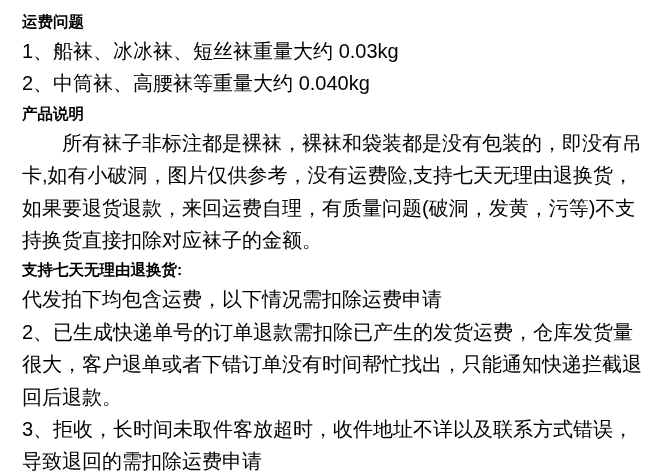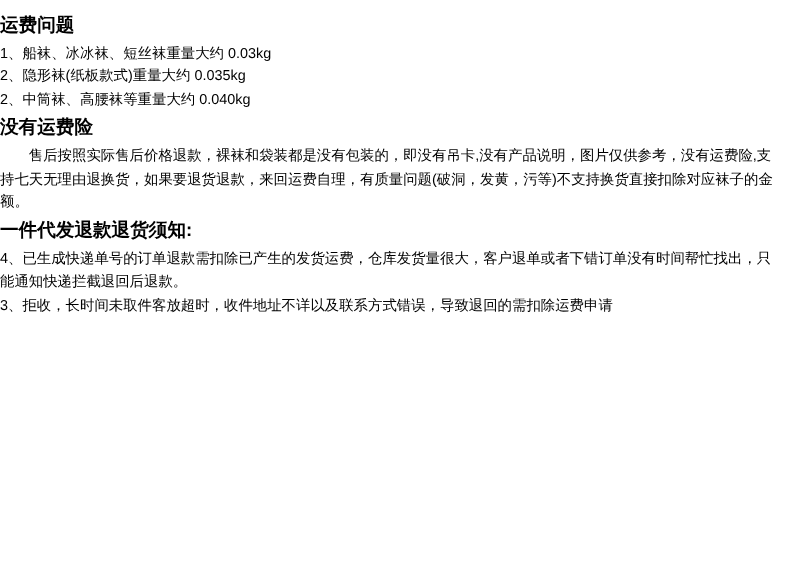--- a/index.html
+++ b/index.html
@@ -11,32 +11,32 @@
     height: 472px;
     background: #ffffff;
     font-family: "Liberation Sans", sans-serif;
     color: #000000;
     overflow: hidden;
   }
   .page {
     width: 660px;
     height: 472px;
     box-sizing: border-box;
-    padding: 10px 8px 0 0;
+    padding: 10px 8px 0 22px;
     position: relative;
   }
   .heading {
     font-size: 15.5px;
     font-weight: bold;
     line-height: 1.55;
     margin: 0 0 1px 0;
     letter-spacing: 0px;
   }
   .line {
-    font-size: 12px;
+    font-size: 20px;
     line-height: 1.62;
     margin: 0;
     letter-spacing: 0px;
   }
   .indent {
     text-indent: 2em;
   }
   .block {
     margin-bottom: 0px;
   }
@@ -45,32 +45,32 @@
   }
 </style>
 </head>
 <body>
 
 <div class="page">
 
   <div class="block">
     <div class="heading">运费问题</div>
     <div class="line">1、船袜、冰冰袜、短丝袜重量大约 0.03kg</div>
-    <div class="line">2、隐形袜(纸板款式)重量大约 0.035kg</div>
     <div class="line">2、中筒袜、高腰袜等重量大约 0.040kg</div>
   </div>
 
   <div class="sec-gap"></div>
 
   <div class="block">
-    <div class="heading">没有运费险</div>
-    <div class="line indent">售后按照实际售后价格退款，裸袜和袋装都是没有包装的，即没有吊卡,没有产品说明，图片仅供参考，没有运费险,支持七天无理由退换货，如果要退货退款，来回运费自理，有质量问题(破洞，发黄，污等)不支持换货直接扣除对应袜子的金额。</div>
+    <div class="heading">产品说明</div>
+    <div class="line indent">所有袜子非标注都是裸袜，裸袜和袋装都是没有包装的，即没有吊卡,如有小破洞，图片仅供参考，没有运费险,支持七天无理由退换货，如果要退货退款，来回运费自理，有质量问题(破洞，发黄，污等)不支持换货直接扣除对应袜子的金额。</div>
   </div>
 
   <div class="sec-gap"></div>
 
   <div class="block">
-    <div class="heading">一件代发退款退货须知:</div>
-    <div class="line">4、已生成快递单号的订单退款需扣除已产生的发货运费，仓库发货量很大，客户退单或者下错订单没有时间帮忙找出，只能通知快递拦截退回后退款。</div>
+    <div class="heading">支持七天无理由退换货:</div>
+    <div class="line">代发拍下均包含运费，以下情况需扣除运费申请</div>
+    <div class="line">2、已生成快递单号的订单退款需扣除已产生的发货运费，仓库发货量很大，客户退单或者下错订单没有时间帮忙找出，只能通知快递拦截退回后退款。</div>
     <div class="line">3、拒收，长时间未取件客放超时，收件地址不详以及联系方式错误，导致退回的需扣除运费申请</div>
   </div>
 
 </div>
 
 </body></html>

